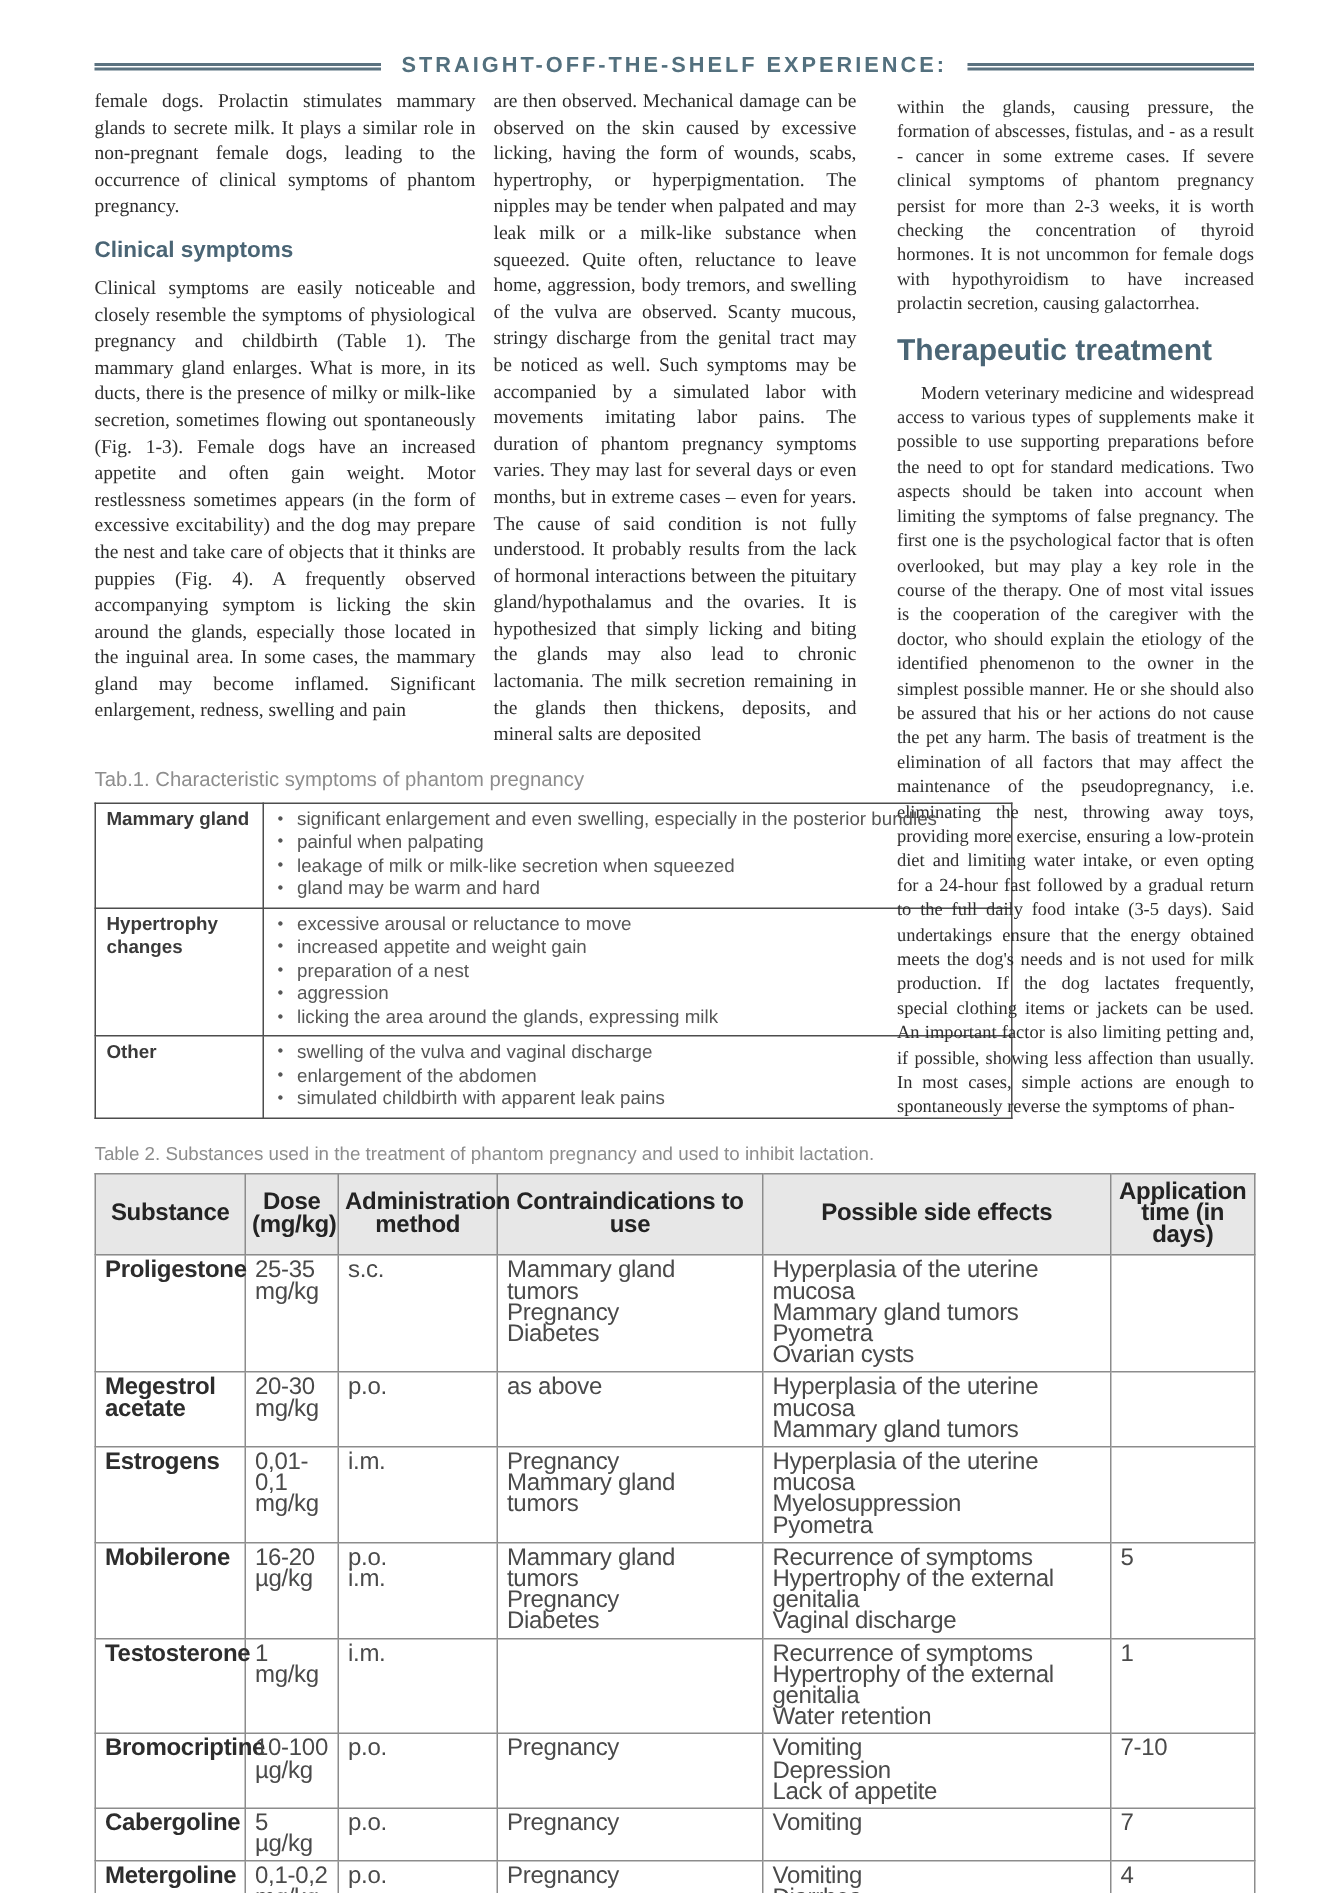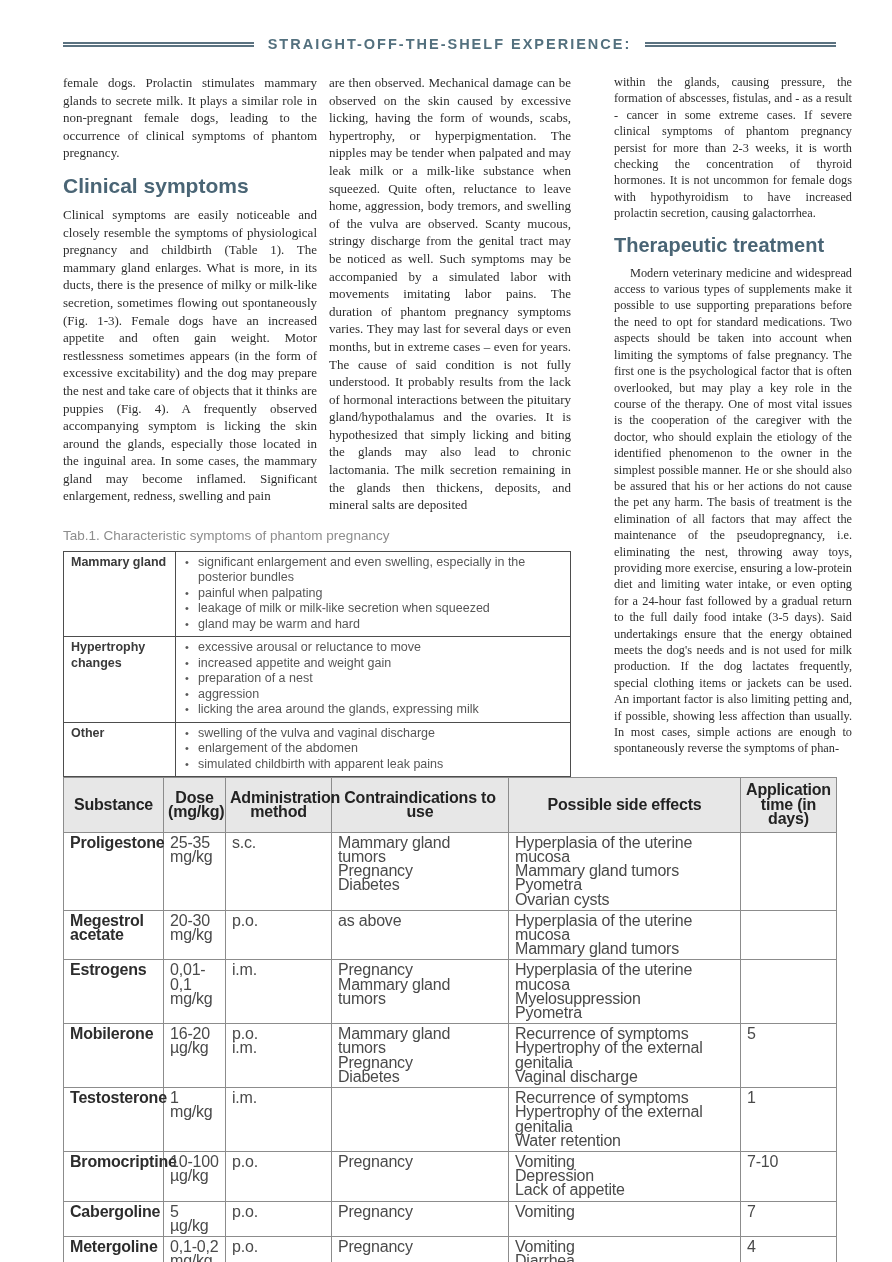--- a/index.html
+++ b/index.html
@@ -4,54 +4,54 @@
 <style>
   * { margin:0; padding:0; box-sizing:border-box; }
   html,body { background:#fff; }
   .page {
     position:relative; width:892px; height:1262px; margin:0 auto;
     background:#ffffff; overflow:hidden;
     padding:36px 56px 0 63px;
     font-family:"Liberation Serif", serif; color:#2e2e2e;
   }
   
-  .masthead { display:flex; align-items:center; gap:14px; margin-bottom:22px; }
+  .masthead { display:flex; align-items:center; gap:14px; margin-bottom:6px; }
   .mast-rule { flex:1; height:5px; border-top:2px solid #5b7280; border-bottom:2px solid #5b7280; }
   .mast-title {
     font-family:"Liberation Sans", sans-serif; font-size:14.5px; font-weight:600;
     letter-spacing:2px; color:#53707e; white-space:nowrap;
   }
   
-  .content { display:flex; gap:43px; }
+  .content { display:flex; gap:27px;align-items:flex-end; }
   .left-wrap { width:508px; flex:0 0 508px; }
   .two-cols { display:flex; gap:12px; }
   .col { text-align:justify; }
   .col1 { width:254px; flex:0 0 254px; }
   .col2 { width:242px; flex:0 0 242px; }
   .col3 { width:238px; flex:0 0 238px; }
   .col1 p, .col2 p { font-size:13px; line-height:17.6px; }
   .col3 p { font-size:12.3px; line-height:16.4px; }
   .col h2 {
     font-family:"Liberation Sans", sans-serif; font-weight:700;
-    font-size:21px; color:#4a6575; margin:12px 0 8px 0; text-align:left;
+    font-size:15px; color:#4a6575; margin:12px 0 8px 0; text-align:left;
   }
   .col3 h2 { font-size:20px; }
   .indent { text-indent:16px; }
   
   .t1-caption {
     font-family:"Liberation Sans", sans-serif; font-size:13.5px; color:#8d8d8d;
     margin:14px 0 8px 0;
   }
   .t2-caption {
     font-family:"Liberation Sans", sans-serif; font-size:12.5px; color:#8d8d8d;
     margin:16px 0 6px 0;
   }
   
   table.t1 {
-    width:508px; border-collapse:collapse;
+    width:612px; border-collapse:collapse;
     font-family:"Liberation Sans", sans-serif; font-size:12.5px; line-height:15.5px;
   }
   table.t1 td { border:1px solid #4d4d4d; vertical-align:top; padding:3px 7px 4px 7px; }
   .t1-label { width:112px; font-weight:700; color:#3a3a3a; }
   .t1-items { color:#575757; }
   .t1-items ul { list-style:none; }
   .t1-items li { padding-left:15px; position:relative; }
   .t1-items li::before { content:"•"; position:absolute; left:2px; font-size:11px; }
   
   table.t2 {
@@ -138,20 +138,21 @@
       </table>
     </div>
 
     <div class="col col3">
       <p>within the glands, causing pressure, the formation of abscesses, fistulas, and - as a result - cancer in some extreme cases.  If severe clinical symptoms of phantom pregnancy persist for more than 2-3 weeks, it is worth checking the concentration of thyroid hormones. It is not uncommon for female dogs with hypothyroidism to have increased prolactin secretion, causing galactorrhea.</p>
       <h2>Therapeutic treatment</h2>
       <p class="indent">Modern veterinary medicine and widespread access to various types of supplements make it possible to use supporting preparations before the need to opt for standard medications. Two aspects should be taken into account when limiting the symptoms of false pregnancy. The first one is the psychological factor that is often overlooked, but may play a key role in the course of the therapy. One of most vital issues is the cooperation of the caregiver with the doctor, who should explain the etiology of the identified phenomenon to the owner in the simplest possible manner. He or she should also be assured that his or her actions do not cause the pet any harm. The basis of treatment is the elimination of all factors that may affect the maintenance of the pseudopregnancy, i.e. eliminating the nest, throwing away toys, providing more exercise, ensuring a low-protein diet and limiting water intake, or even opting for a 24-hour fast followed by a gradual return to the full daily food intake (3-5 days). Said undertakings ensure that the energy obtained meets the dog's needs and is not used for milk production. If the dog lactates frequently, special clothing items or jackets can be used. An important factor is also limiting petting and, if possible, showing less affection than usually. In most cases, simple actions are enough to spontaneously reverse the symptoms of phan-</p>
     </div>
   </div>
 
+  <div class="t2-caption">Table 2. Substances used in the treatment of phantom pregnancy and used to inhibit lactation.</div>
   <table class="t2">
     <colgroup>
       <col style="width:100px">
         <col style="width:62px">
         <col style="width:106px">
       <col style="width:177px">
         <col style="width:232px">
         <col style="width:96px">
     </colgroup>
     <thead>

